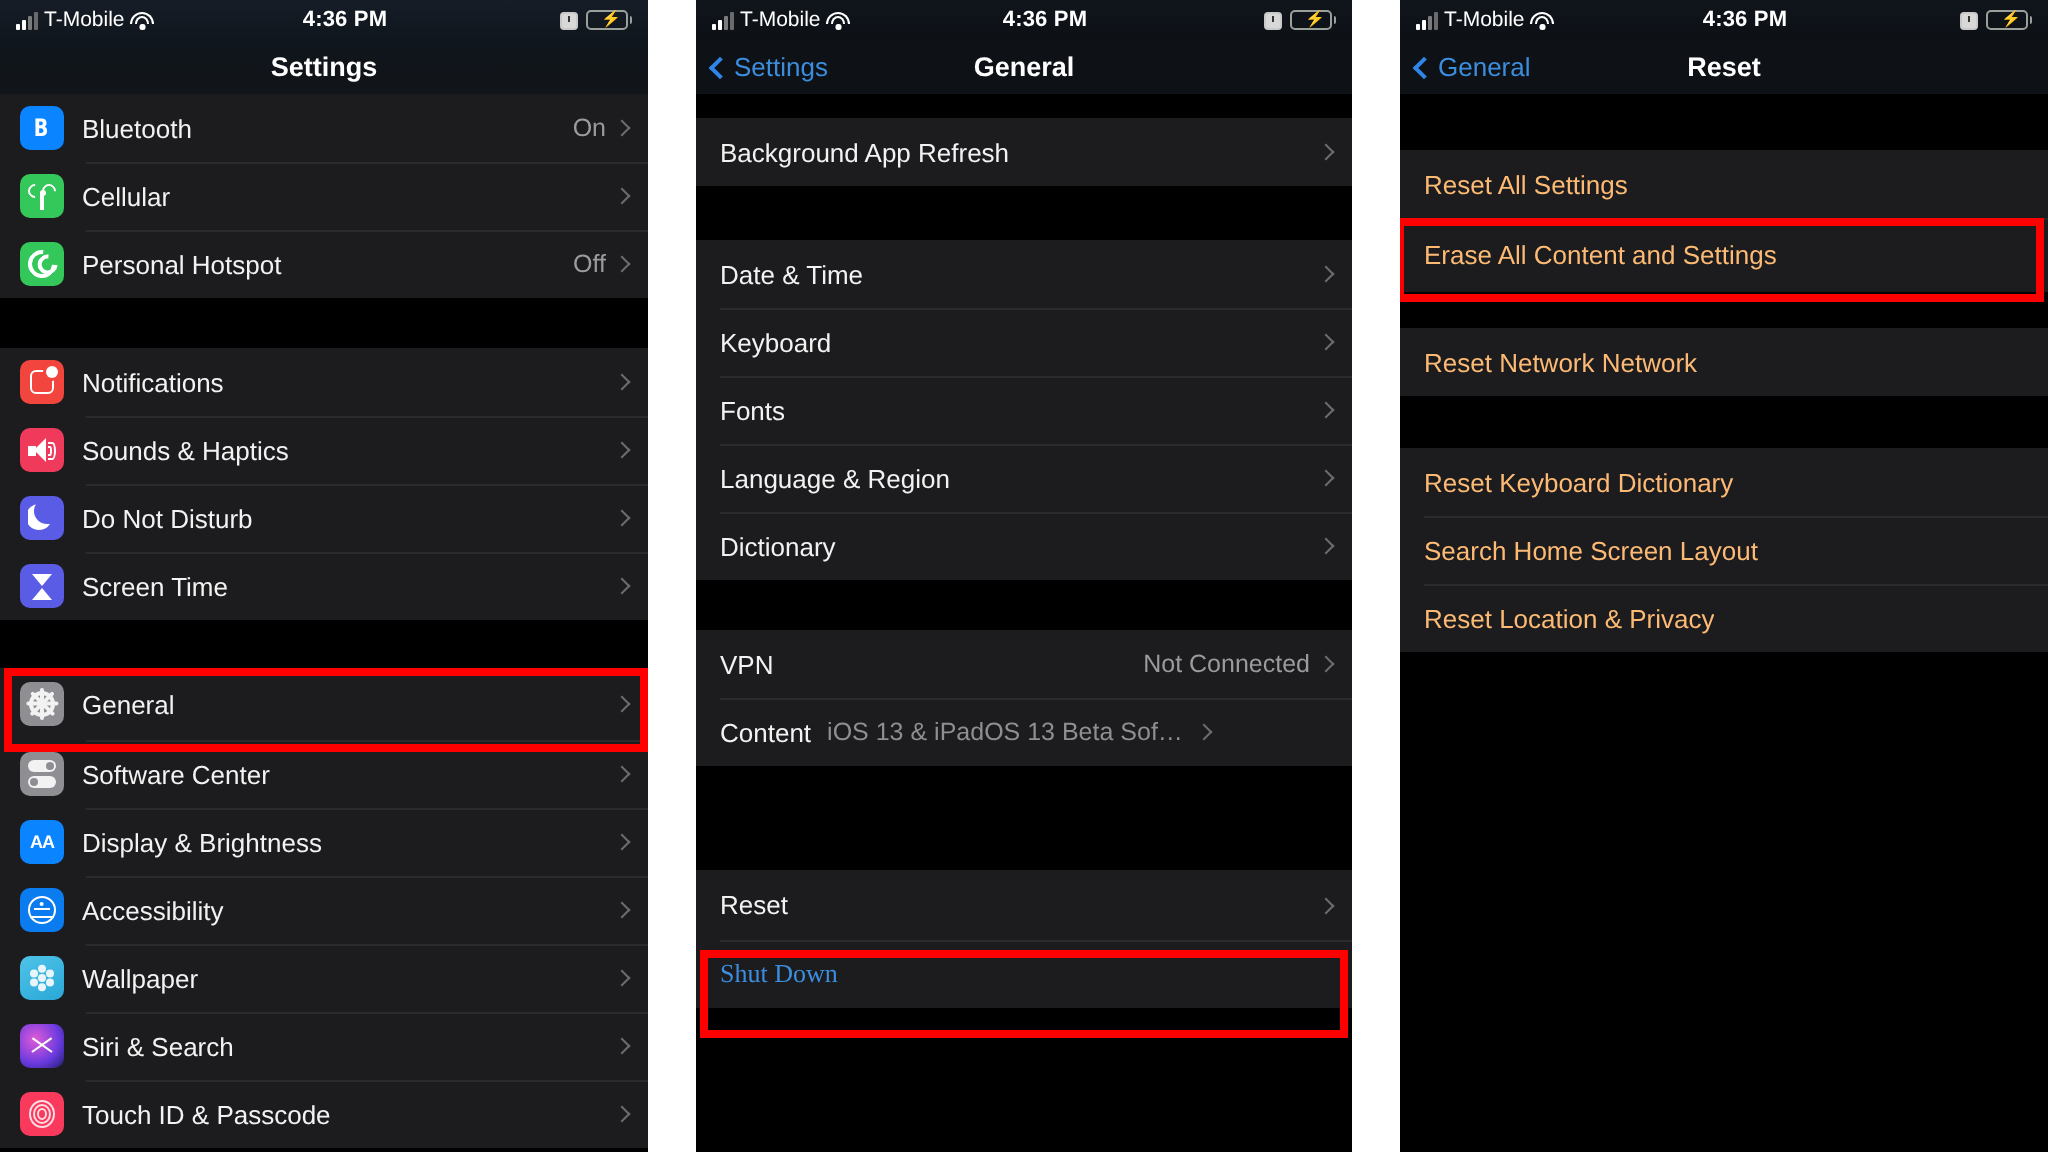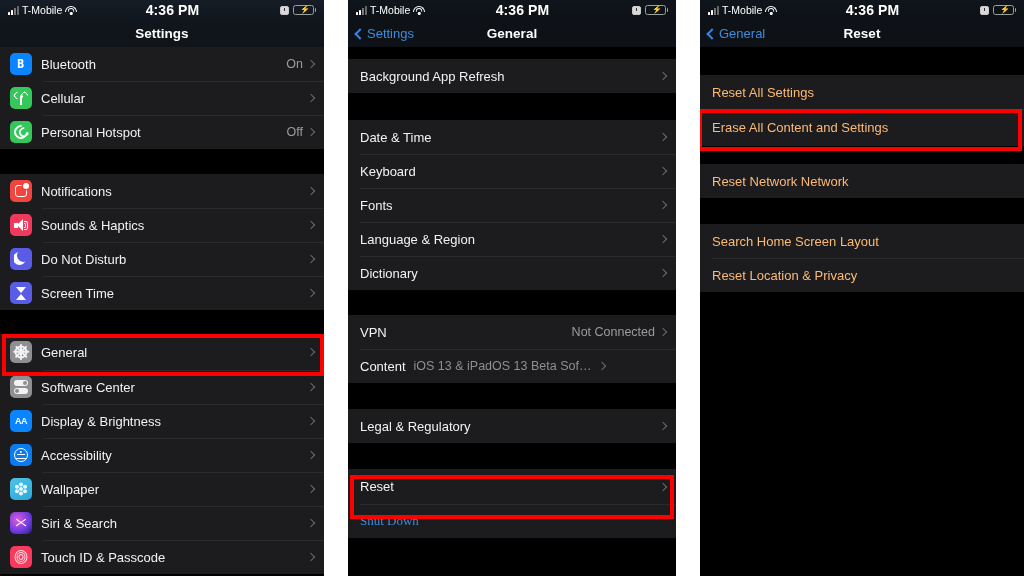--- a/index.html
+++ b/index.html
@@ -36,21 +36,21 @@
     padding: 0 8px;
     color: #ffffff;
     font-size: 10.5px;
     font-weight: bold;
     background: linear-gradient(180deg,#10151c 0%, #0d1116 100%);
   }
   #panel-settings .statusbar { background: linear-gradient(180deg,#161d27 0%, #10161d 100%); }
   .sb-left { display: flex; align-items: center; gap: 3px; }
   .sb-center {
     position: absolute; left: 0; right: 0; text-align: center;
-    font-size: 14px; font-weight: bold; letter-spacing: .1px;
+    font-size: 11px; font-weight: bold; letter-spacing: .1px;
     pointer-events: none;
     padding-left: 21px;
   }
   .sb-right { margin-left: auto; display: flex; align-items: center; gap: 4px; }
 
   .bars { display: flex; align-items: flex-end; gap: 1px; height: 9px; }
   .bars i { display: block; width: 2px; background: #ffffff; border-radius: .5px; }
   .bars i:nth-child(1) { height: 3px; }
   .bars i:nth-child(2) { height: 5px; }
   .bars i:nth-child(3) { height: 7px; background: #7b7b7b; }
@@ -619,26 +619,20 @@
           <span class="chev"></span>
         </div>
         <div class="row plain kv">
           <span class="row-label">Content</span>
           <span class="row-value" style="margin-left:0;color:#8e8e93">iOS 13 &amp; iPadOS 13 Beta Software Pr...</span>
           <span class="chev"></span>
         </div>
       </div>
 
       <div class="gap" style="height:26px"></div>
-      <div class="group">
-        <div class="row plain">
-          <span class="row-label">Legal &amp; Regulatory</span>
-          <span class="chev"></span>
-        </div>
-      </div>
 
       <div class="gap" style="height:26px"></div>
       <div class="group">
         <div class="row plain" style="height:35px">
           <span class="row-label">Reset</span>
           <span class="chev"></span>
         </div>
         <div class="row plain">
           <span class="row-label link">Shut Down</span>
         </div>
@@ -700,20 +694,23 @@
       <div class="gap" style="height:18px"></div>
       <div class="group">
         <div class="row plain">
           <span class="row-label blue">Reset Network Network</span>
         </div>
       </div>
 
       <div class="gap" style="height:26px"></div>
       <div class="group">
         <div class="row plain">
+          <span class="row-label blue">Reset Keyboard Dictionary</span>
+        </div>
+        <div class="row plain">
           <span class="row-label blue">Search Home Screen Layout</span>
         </div>
         <div class="row plain">
           <span class="row-label blue">Reset Location &amp; Privacy</span>
         </div>
       </div>
 
       <div class="gap" style="height:250px"></div>
     </div>
 

